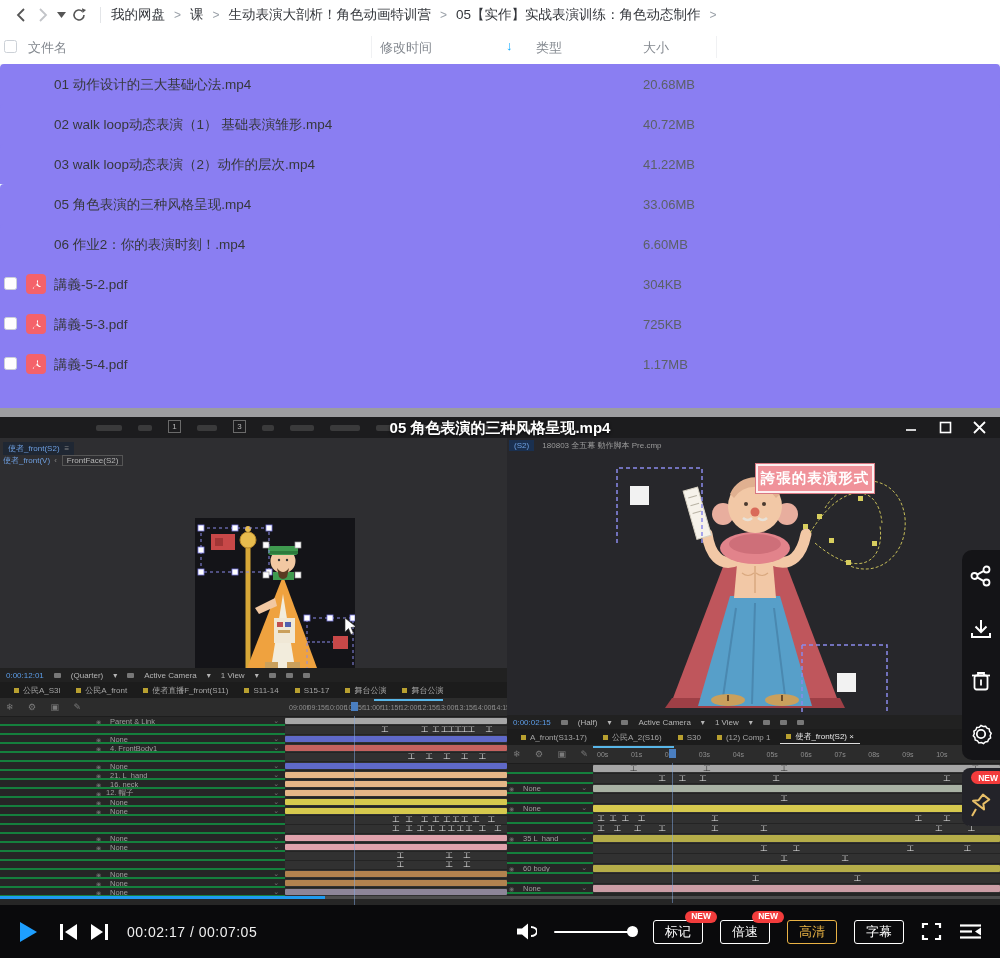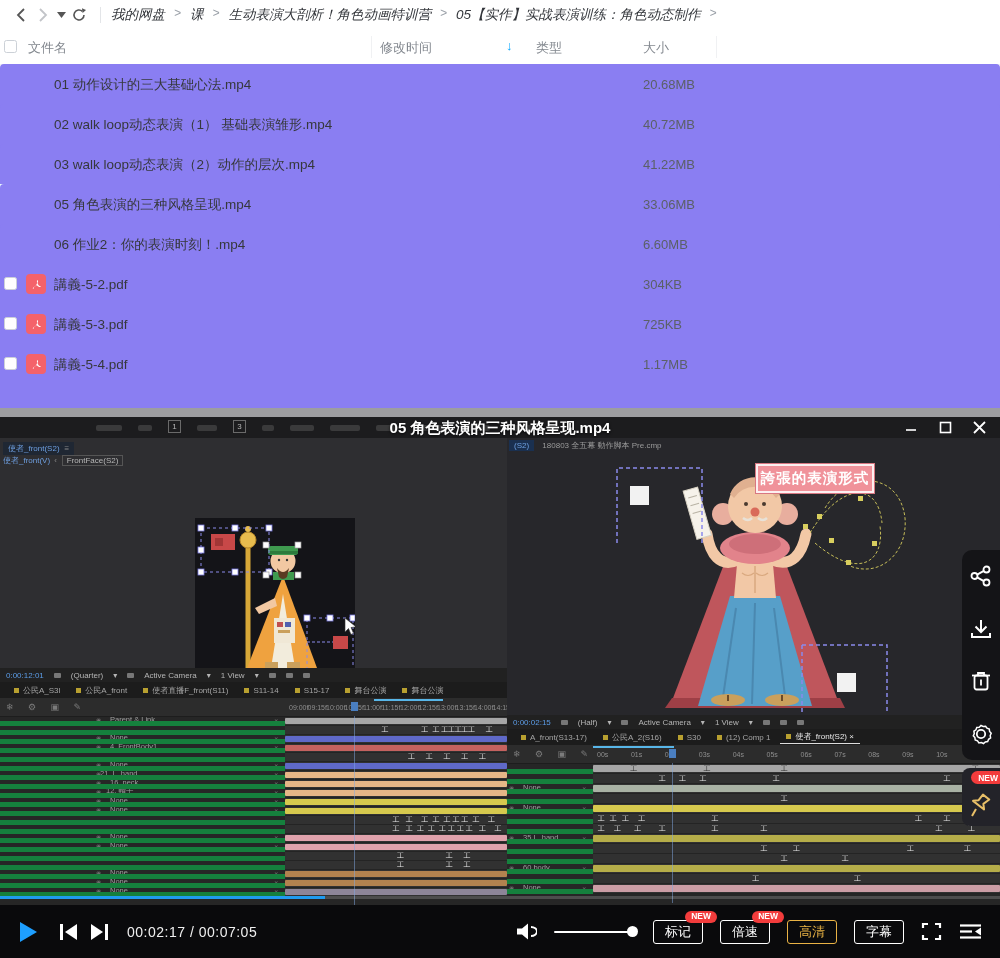--- a/index.html
+++ b/index.html
@@ -3,21 +3,21 @@
 <meta charset="utf-8">
 <style>
   html,body{margin:0;padding:0;background:#e8e8e8;}
   .screen{position:relative;width:1000px;height:958px;background:#fff;overflow:hidden;
     font-family:"Liberation Sans","DejaVu Sans",sans-serif;}
   
   .topbar{position:absolute;top:0;left:0;width:100%;height:30px;display:flex;align-items:center;
     padding-left:10px;box-sizing:border-box;background:#fff;}
   .navbtn{width:22px;height:22px;display:flex;align-items:center;justify-content:center;cursor:pointer;}
   .vdiv{width:1px;height:16px;background:#e3e5e8;margin:0 10px;}
-  .crumbs{display:flex;align-items:flex-start;font-size:13.5px;color:#33363b;white-space:nowrap;font-style:italic;}
+  .crumbs{display:flex;align-items:center;font-size:13.5px;color:#33363b;white-space:nowrap;}
   .crumb{cursor:pointer;}
   .crumb-sep{color:#9aa0a8;margin:0 9px;font-size:12px;}
   
   .listheader{position:absolute;top:30px;left:0;width:100%;height:34px;border-bottom:1px solid #eef0f3;
     font-size:13px;color:#83888f;}
   .listheader .cbx{top:10px;}
   .lh-name{position:absolute;left:28px;top:9px;}
   .lh-mod{position:absolute;left:380px;top:9px;cursor:pointer;}
   .lh-sort{position:absolute;left:506px;top:8px;color:#08a8ff;font-size:13px;font-weight:bold;cursor:pointer;}
   .lh-type{position:absolute;left:536px;top:9px;}
@@ -74,21 +74,21 @@
   .tl-tab{padding:1px 6px;display:flex;align-items:center;gap:4px;cursor:default;}
   .tl-tab .sq{width:5px;height:5px;background:#b8a030;display:inline-block;}
   .tl-tab.active{color:#e8e8e8;border-bottom:1px solid #ddd;}
   .tl-ruler{position:relative;height:18px;background:#2c2c2c;border-bottom:1px solid #1d1d1d;}
   .tl-ricons{position:absolute;left:6px;top:4px;font-size:9px;color:#8f8f8f;letter-spacing:6px;opacity:.8;}
   .tl-rlabel{position:absolute;top:6px;font-size:7px;color:#8e8e8e;}
   .tl-work{position:absolute;top:1px;height:2px;background:#58b6e8;}
   .tl-phchip{position:absolute;top:4px;width:7px;height:9px;background:#4a7ec0;}
   .tl-rows{position:relative;}
   .tl-row{position:relative;width:100%;}
-  .tl-name{position:absolute;left:0;top:0;height:100%;background:#262626;border-bottom:5px solid #15803d;
+  .tl-name{position:absolute;left:0;top:0;height:100%;background:#262626;border-bottom:2px solid #15803d;
     box-sizing:border-box;color:#9f9f9f;overflow:hidden;white-space:nowrap;text-align:right;}
   .tl-name .nm{position:absolute;font-size:7.5px;top:50%;transform:translateY(-50%);}
   .tl-name .eye{position:absolute;font-size:6px;color:#6d6d6d;top:50%;transform:translateY(-50%);}
   .tl-name .car{position:absolute;right:6px;font-size:7px;color:#777;top:50%;transform:translateY(-50%);}
   .tl-track{position:absolute;top:0;height:100%;background:#313131;border-bottom:1px solid #242424;box-sizing:border-box;}
   .tl-bar{position:absolute;left:0;right:0;top:1px;bottom:1px;border-radius:1px;}
   .tl-key{position:absolute;top:50%;transform:translate(-50%,-50%);font-size:7px;color:#e6e6e6;}
   .tl-key.dark{color:#2c2c2c;}
   .tl-playhead{position:absolute;width:1px;background:rgba(130,170,230,.5);z-index:5;}
   
@@ -522,21 +522,21 @@
                 <span class="nm" style="left:110px">None</span>
                 <span class="car">⌄</span>
               </div>
               <div class="tl-track" style="left:285px;width:222px">
                 <div class="tl-bar" style="background:#5f69c8"></div>
               </div>
             </div>
             <div class="tl-row" style="height:9px">
               <div class="tl-name" style="width:285px">
                 <span class="eye" style="left:96px">◉</span>
-                <span class="nm" style="left:100px">21. L_hand</span>
+                <span class="nm" style="left:110px">21. L_hand</span>
                 <span class="car">⌄</span>
               </div>
               <div class="tl-track" style="left:285px;width:222px">
                 <div class="tl-bar" style="background:#e5b687"></div>
               </div>
             </div>
             <div class="tl-row" style="height:9px">
               <div class="tl-name" style="width:285px">
                 <span class="eye" style="left:96px">◉</span>
                 <span class="nm" style="left:110px">16. neck</span>

